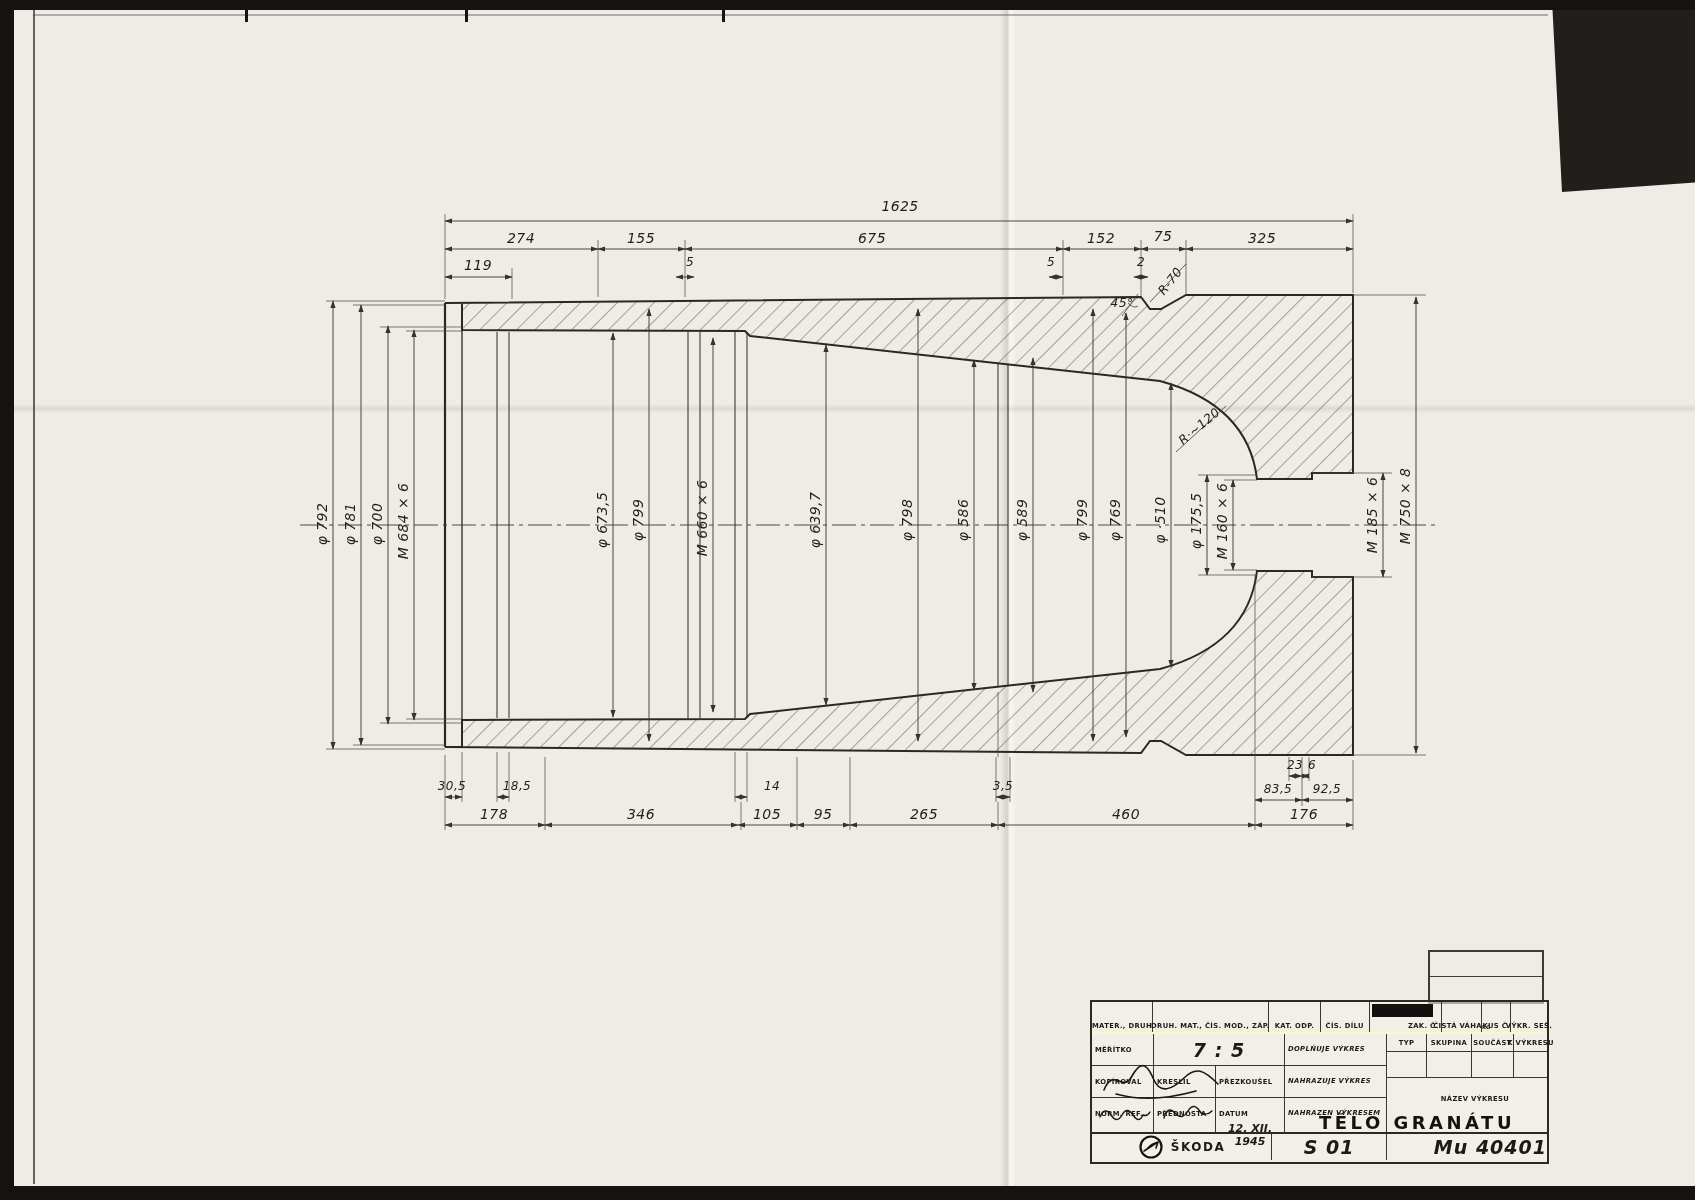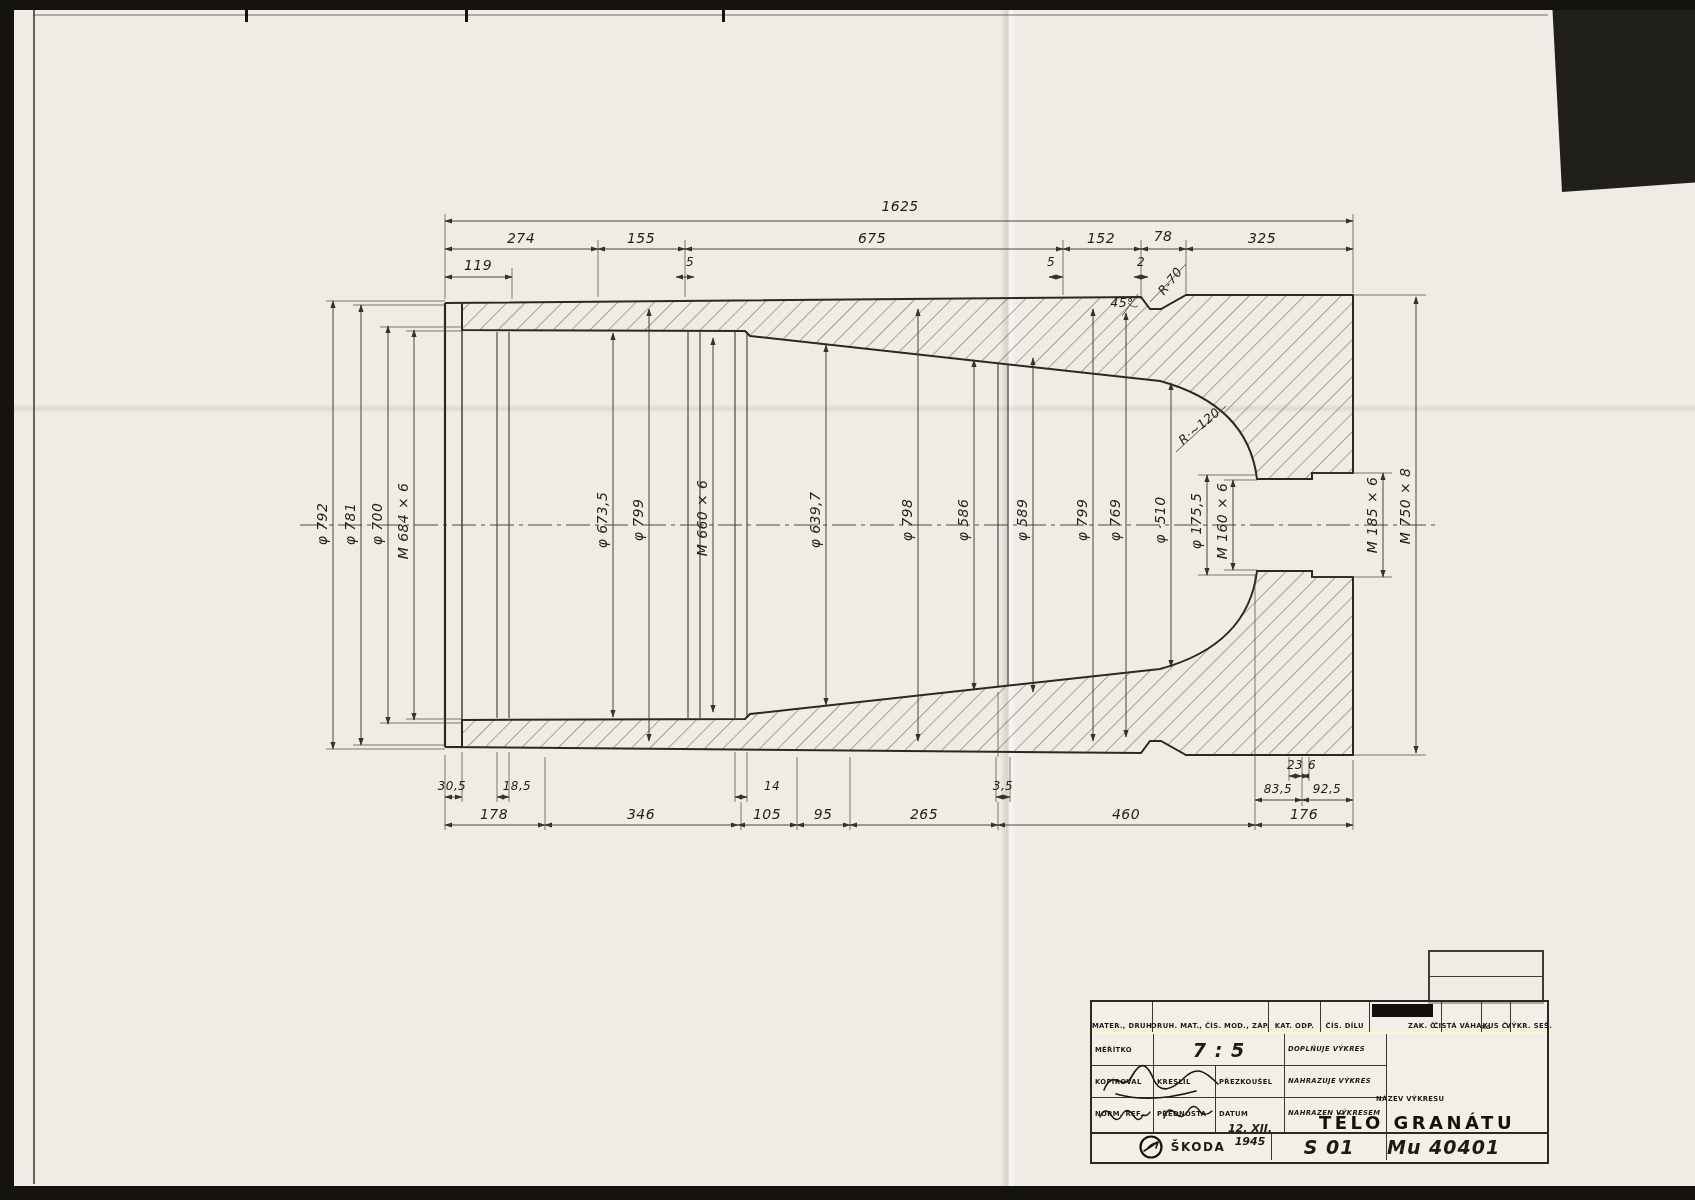--- a/index.html
+++ b/index.html
@@ -44,21 +44,21 @@
   .midcol{position:absolute;left:193px;top:32px;width:102px;height:98px;border-right:1px solid #3a3731;}
   .midcol .mcell{height:32px;border-bottom:1px solid #3a3731;padding:2px 3px;font-style:italic;}
   .midcol .mcell:last-child{height:34px;border-bottom:none;}
   .rightsec{position:absolute;left:295px;top:32px;width:160px;height:98px;}
   .rhead{display:flex;height:18px;border-bottom:1px solid #3a3731;}
   .rhead .cell{display:flex;align-items:center;justify-content:center;}
   .rowE{position:absolute;left:0;top:130px;width:455px;height:28px;border-top:2px solid #2c2923;display:flex;}
   .val-big{font-style:italic;font-weight:bold;font-size:19px;letter-spacing:1px;}
   .tg-title{position:absolute;left:200px;top:110px;width:250px;text-align:center;
             font-weight:bold;font-size:18px;letter-spacing:3.5px;color:#14120e;}
-  .nazev{position:absolute;left:284px;top:84px;width:150px;text-align:left;}
+  .nazev{position:absolute;left:308px;top:84px;width:150px;text-align:center;}
   .upper-box{position:absolute;left:1428px;top:950px;width:112px;height:50px;border:2px solid #3e3b35;}
   .upper-box div{position:absolute;left:0;top:24px;width:100%;height:1px;background:#3e3b35;}
   .sig{position:absolute;}
 </style>
 </head>
 <body>
 
 <div id="stage">
   <div class="paper"></div>
   <div class="fold-v"></div>
@@ -163,21 +163,21 @@
         <line x1="998" y1="825" x2="1255" y2="825"></line>
       <line x1="1255" y1="825" x2="1353" y2="825"></line>
     </g>
   </svg>
 
   <span class="dim" style="left:900px;top:206px">1625</span>
   <span class="dim" style="left:521px;top:238px">274</span>
   <span class="dim" style="left:641px;top:238px">155</span>
   <span class="dim" style="left:872px;top:238px">675</span>
   <span class="dim" style="left:1101px;top:238px">152</span>
-  <span class="dim" style="left:1163px;top:236px">78</span>
+  <span class="dim" style="left:1163px;top:236px">75</span>
   <span class="dim" style="left:1262px;top:238px">325</span>
   <span class="dim" style="left:478px;top:265px">119</span>
   <span class="dim sm" style="left:690px;top:262px">5</span>
   <span class="dim sm" style="left:1051px;top:262px">5</span>
   <span class="dim sm" style="left:1141px;top:262px">2</span>
 
   <span class="dim ann" style="left:1122px;top:302px">45°</span>
   <span class="dim ann rot52" style="left:1170px;top:281px">R-70</span>
   <span class="dim ann rot40" style="left:1199px;top:426px">R·~120</span>
 
@@ -271,36 +271,58 @@
         </div>
       </div>
     </div>
 
     <div class="midcol">
       <div class="mcell"><span class="lbl">DOPLŇUJE VÝKRES</span></div>
       <div class="mcell"><span class="lbl">NAHRAZUJE VÝKRES</span></div>
       <div class="mcell"><span class="lbl">NAHRAZEN VÝKRESEM</span></div>
     </div>
 
+    <div class="rightsec">
+      <div class="rhead">
+        <div class="cell" style="width:40px">
+            <span class="lbl">TYP</span>
+          </div>
+        <div class="cell" style="width:45px">
+            <span class="lbl">SKUPINA</span>
+          </div>
+        <div class="cell" style="width:42px">
+            <span class="lbl">SOUČÁST</span>
+          </div>
+        <div class="cell" style="width:33px;border-right:none">
+            <span class="lbl">K VÝKRESU</span>
+          </div>
+      </div>
+      <div style="display:flex;height:26px;border-bottom:1px solid #3a3731">
+        <div class="cell" style="width:40px"></div>
+          <div class="cell" style="width:45px"></div>
+        <div class="cell" style="width:42px"></div>
+          <div class="cell" style="width:33px;border-right:none"></div>
+      </div>
+    </div>
 
     <div class="nazev"><span class="lbl">NÁZEV VÝKRESU</span></div>
     <div class="tg-title">TĚLO GRANÁTU</div>
 
     <div class="rowE">
       <div class="cell" style="width:180px;display:flex;align-items:center;justify-content:center;gap:7px">
         <svg width="26" height="26" viewBox="0 0 26 26">
           <circle cx="13" cy="13" r="10.5" fill="none" stroke="#14120e" stroke-width="2.2"></circle>
           <path d="M6,17 L20,8 L15,10 M20,8 L18,14 M9,15 q4,-5 9,-6" fill="none" stroke="#14120e" stroke-width="1.6" stroke-linecap="round"></path>
         </svg>
         <span style="font-weight:bold;font-size:12px;letter-spacing:1.5px">ŠKODA</span>
       </div>
       <div class="cell" style="width:115px;display:flex;align-items:center;justify-content:center">
         <span class="val-big">S 01</span>
       </div>
-      <div class="cell" style="width:160px;border-right:none;display:flex;align-items:center;justify-content:flex-start">
+      <div class="cell" style="width:160px;border-right:none;display:flex;align-items:center;justify-content:flex-end">
         <span class="val-big">Mu 40401</span>
       </div>
     </div>
 
     <svg class="sig" style="left:4px;top:58px" width="140" height="42">
       <path d="M8,30 C18,6 26,34 36,16 S52,6 58,20 S76,30 88,18 S108,10 122,24 M20,34 C45,41 75,38 100,31" fill="none" stroke="#1a1813" stroke-width="1.6" stroke-linecap="round"></path>
     </svg>
     <svg class="sig" style="left:3px;top:98px" width="58" height="28">
       <path d="M5,17 q5,-11 11,-2 t11,0 t11,0 t10,0 q4,2 7,-3" fill="none" stroke="#1a1813" stroke-width="1.4" stroke-linecap="round"></path>
     </svg>

